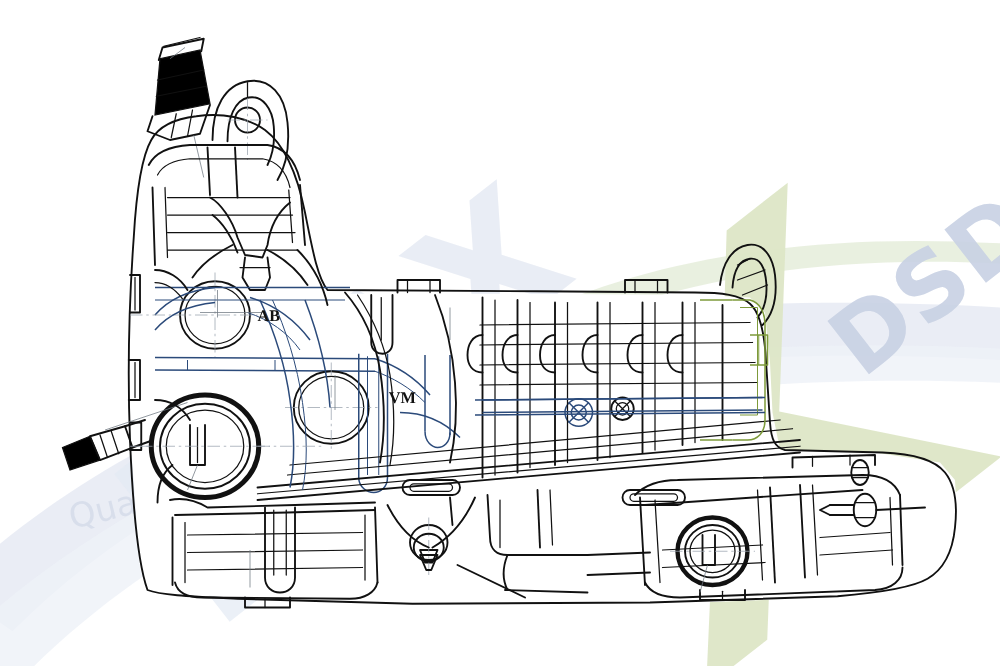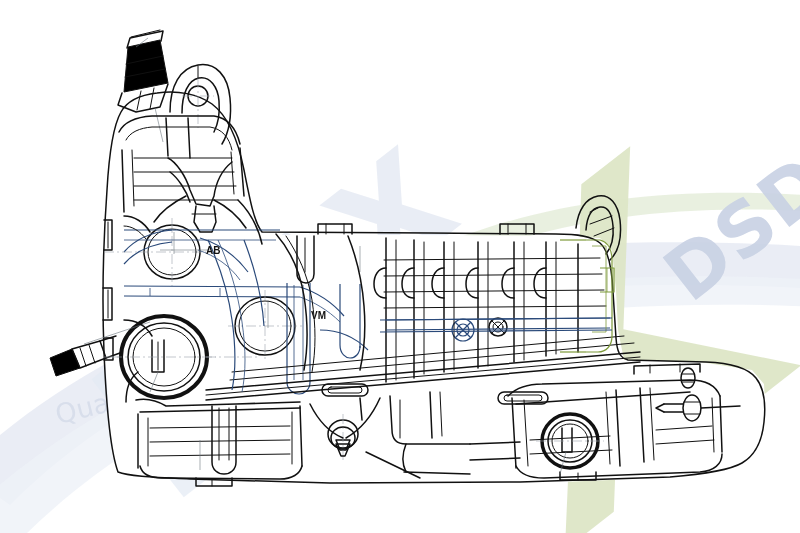--- a/index.html
+++ b/index.html
@@ -26,23 +26,23 @@
   }
   .tagline{
     position:absolute;
     font-family:"DejaVu Sans",sans-serif;
     color:#cdd5e5;
     white-space:nowrap;
     opacity:.85;
   }
   .lbl{
     position:absolute;
-    font-family:Liberation Sans, sans-serif;
+    font-family:Liberation Serif, serif;
     font-weight:bold;
-    font-size:10px;
+    font-size:13px;
     color:#111;
     white-space:nowrap;
   }
 </style>
 </head>
 <body>
 
 <div id="stage">
 
   <div class="wm-layer">

